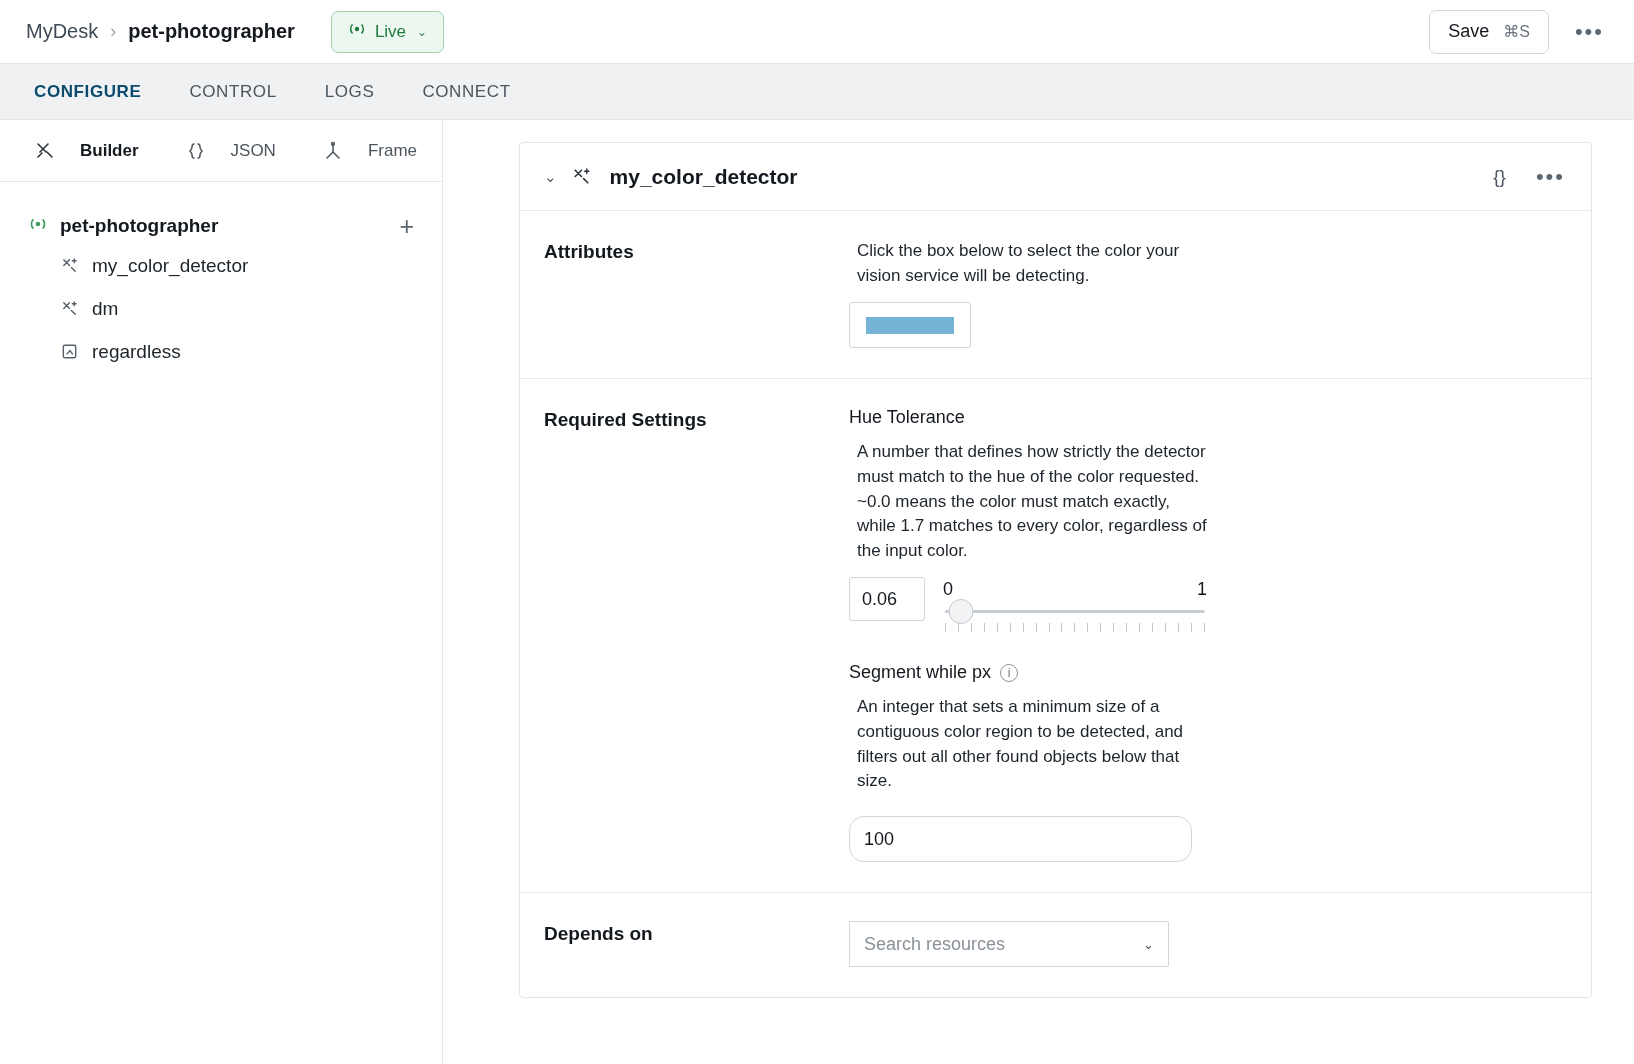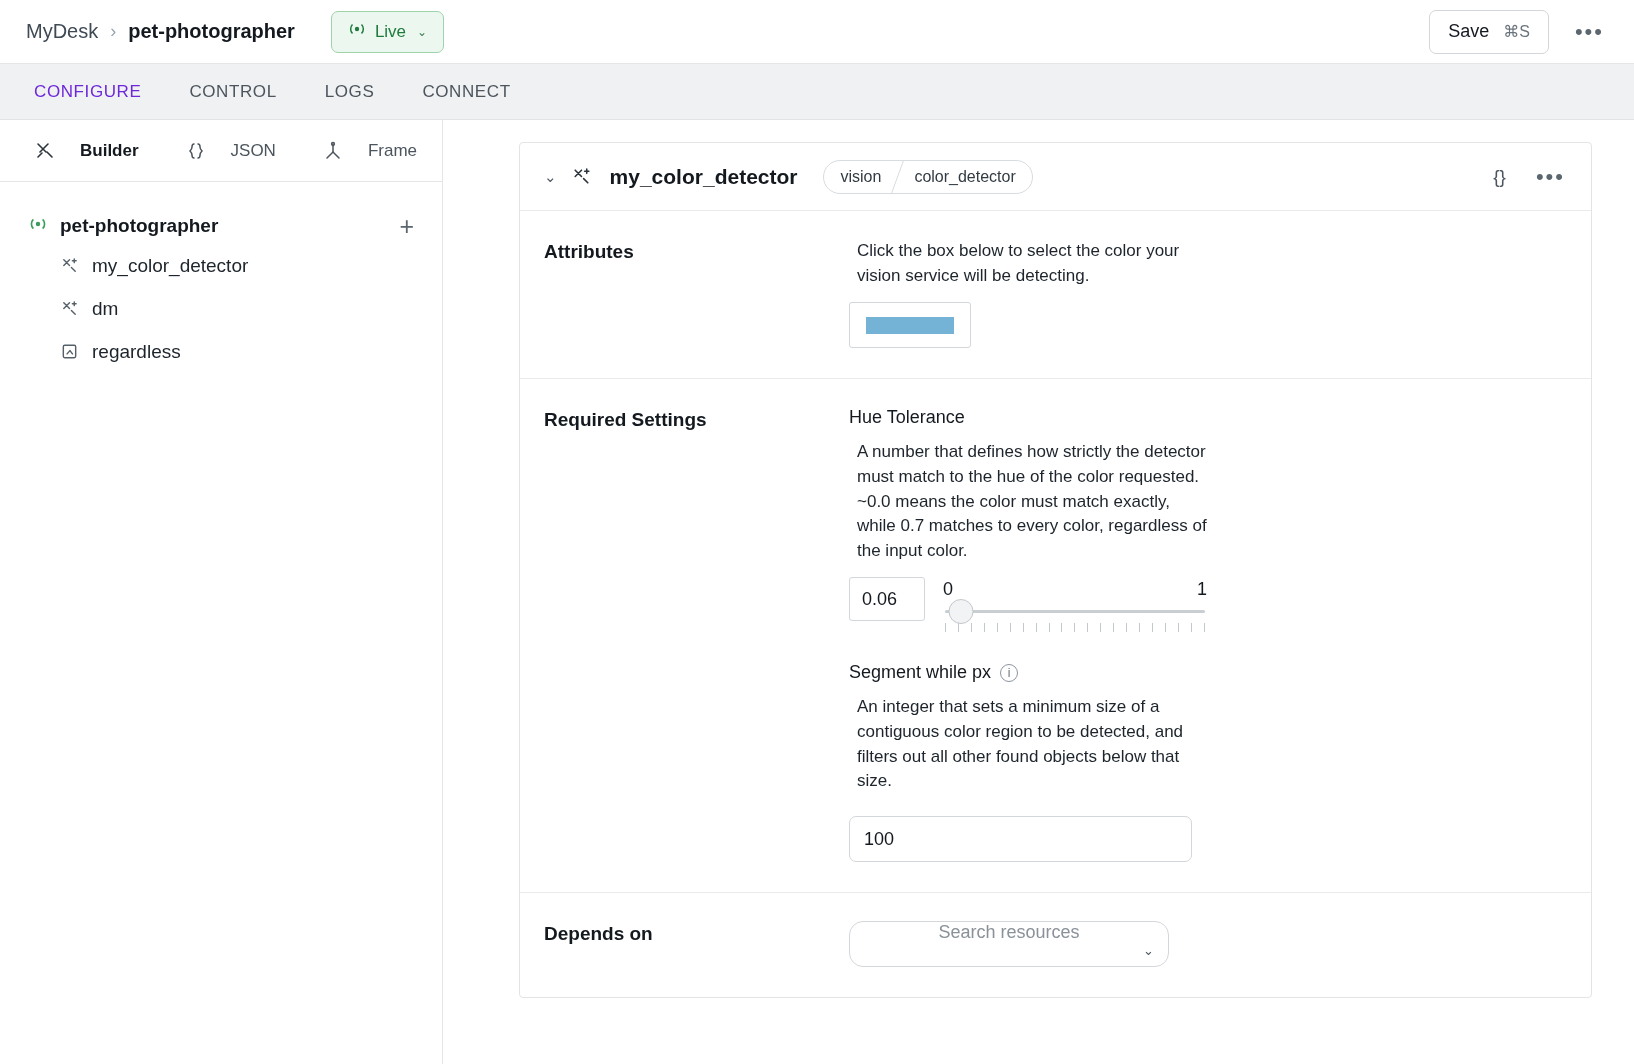--- a/index.html
+++ b/index.html
@@ -99,22 +99,22 @@
   .tab {
     font-size: 17px;
     letter-spacing: 0.6px;
     color: #4c555e;
     cursor: pointer;
     height: 100%;
     display: flex;
     align-items: center;
   }
   .tab.active {
-    font-weight: normal;
-    color: #6d28d9;
+    font-weight: bold;
+    color: #0c4a6e;
   }
 
   
   .body {
     display: flex;
     height: calc(1064px - 64px - 56px);
   }
   .sidebar {
     width: 443px;
     border-right: 1px solid #e4e6e8;
@@ -332,41 +332,40 @@
   }
   .ticks span {
     width: 1px; height: 9px;
     background: #c3c8cd;
     display: block;
   }
   .text-input {
     width: 343px;
     height: 46px;
     border: 1px solid #d3d7db;
-    border-radius: 7px;
+    border-radius: 15px;
     padding: 0 14px;
     font-size: 18px;
     font-family: "Liberation Sans", sans-serif;
     color: #14191f;
     background: #fff;
     margin-top: 8px;
   }
   .select {
     width: 320px;
     height: 46px;
     border: 1px solid #d3d7db;
-    border-radius: 14px;
+    border-radius: 1px;
     display: flex;
     align-items: center;
     padding: 0 14px;
     font-size: 18px;
     color: #8a9199;
     cursor: pointer;
     background: #fff;
-    flex-direction: column;
   }
   .select .chev { margin-left: auto; font-size: 13px; color: #4c555e; }
   .depends-row .row-body { max-width: 420px; }
 </style>
 </head>
 <body>
 
 <div class="topbar">
   <span class="crumb-root">MyDesk</span>
   <span class="crumb-sep">›</span>
@@ -486,25 +485,20 @@
       <div class="card-head">
         <span class="caret">⌄</span>
         <span class="ic">
           <svg width="21" height="21" viewBox="0 0 20 20" stroke="#2b333b" stroke-width="1.5" fill="none" stroke-linecap="round">
             <path d="M4 4l6 6M10 4l-6 6"></path>
               <path d="M12 12l4 4"></path>
               <path d="M13 5h4M15 3v4"></path>
           </svg>
         </span>
         <span class="card-title">my_color_detector</span>
-        <span class="crumb-chips">
-          <span class="chip">vision</span>
-          <span class="chip-div"></span>
-          <span class="chip">color_detector</span>
-        </span>
         <span class="card-head-right">
           <span class="brace">{}</span>
           <span class="dots">•••</span>
         </span>
       </div>
 
       <div class="row">
         <div class="row-label">Attributes</div>
         <div class="row-body">
           <p class="p">Click the box below to select the color your vision service will be detecting.</p>
@@ -514,21 +508,21 @@
         </div>
       </div>
 
       <div class="row">
         <div class="row-label">Required Settings</div>
         <div class="row-body">
 
           <p class="field-title">
             <span>Hue Tolerance</span>
           </p>
-          <p class="p">A number that defines how strictly the detector must match to the hue of the color requested. ~0.0 means the color must match exactly, while 0.7 matches to every color, regardless of the input color.</p>
+          <p class="p">A number that defines how strictly the detector must match to the hue of the color requested. ~0.0 means the color must match exactly, while 1.7 matches to every color, regardless of the input color.</p>
 
           <div class="slider-row">
             <input class="num-input" type="text" value="0.06" style="">
             <div class="slider-wrap">
               <div class="slider-ends">
                 <span>0</span>
                 <span>1</span>
               </div>
               <div class="track">
                 <div class="knob" style="left: 6%;"></div>

